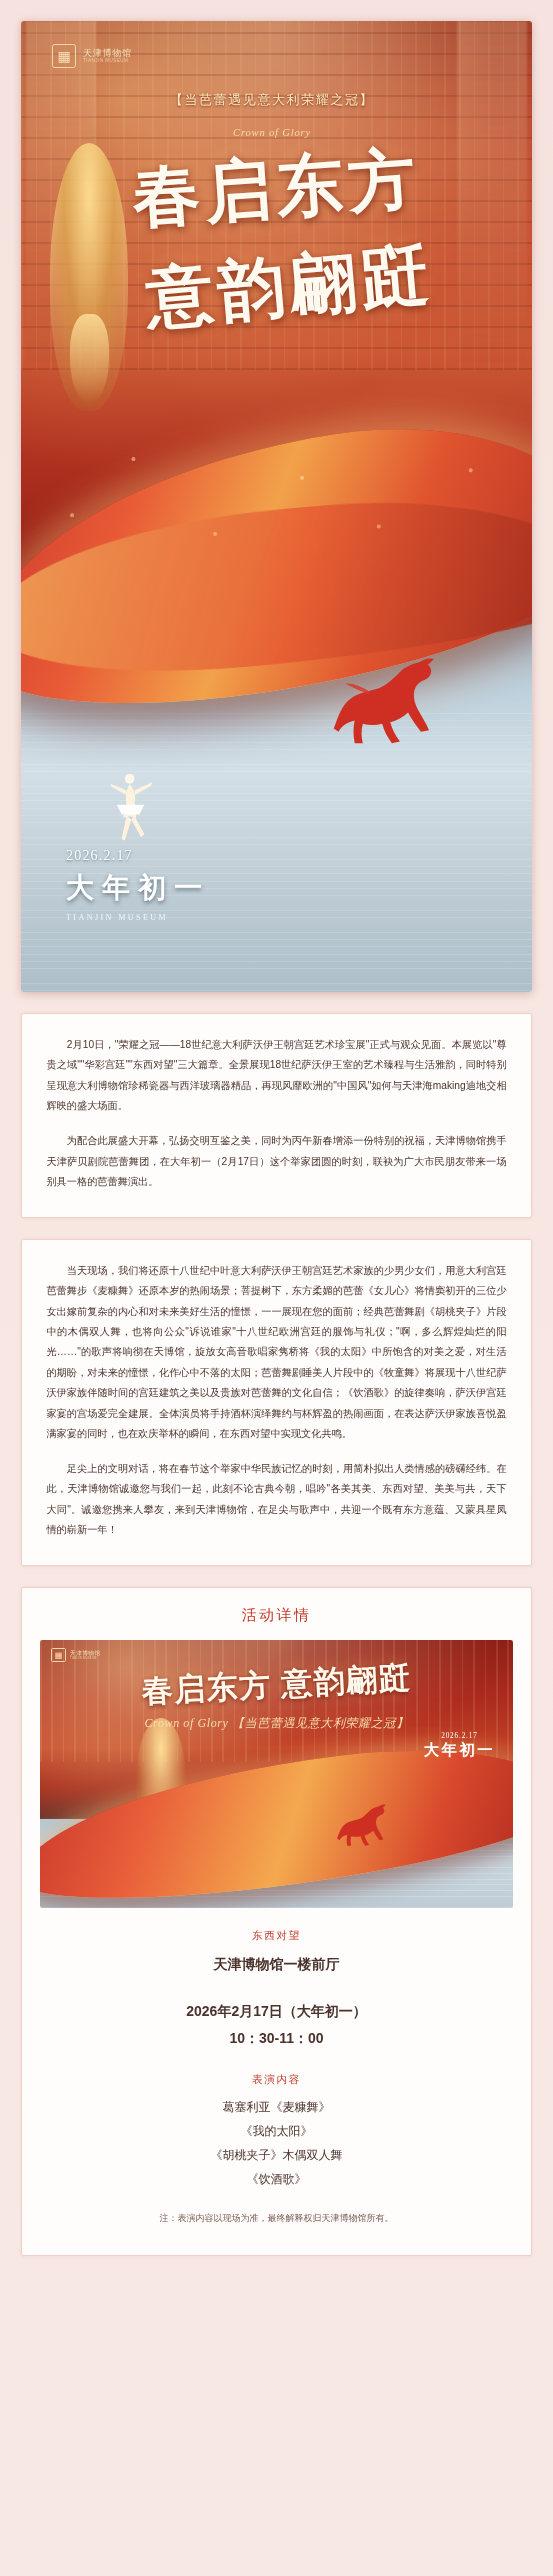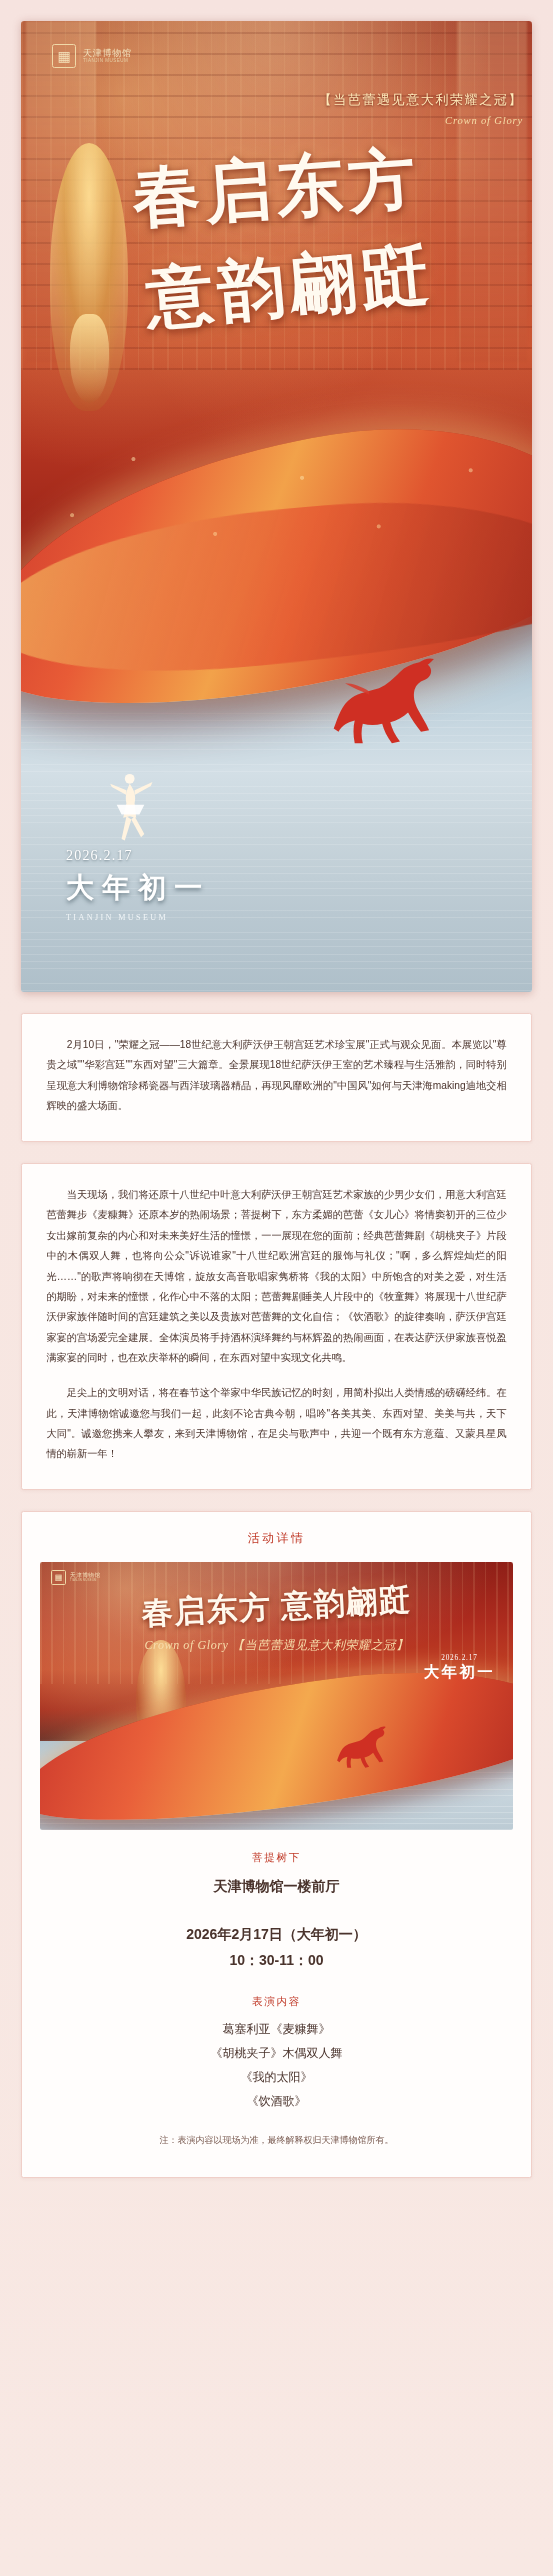--- a/index.html
+++ b/index.html
@@ -135,28 +135,28 @@
   .logo-mark {
     width: 24.4px; height: 24.4px; border: 1.2px solid #f0d9a8; border-radius: 2.4px;
     display: flex; align-items: center; justify-content: center;
     color: #f5e3bb; font-size: 14px; line-height: 1;
   }
   .logo-txt { line-height: 1.05; }
   .logo-cn { font-size: 9px; color: #f3e2bd; letter-spacing: 0.8px; }
   .logo-en { font-size: 4.5px; color: #e6cfa5; letter-spacing: 0.5px; }
 
   .hero-kicker {
-    position: absolute; top: 70px; left: 0; right: 9px; text-align: right;
+    position: absolute; top: 70px; left: 0; right: 9px; text-align: center;
   }
   .hero-kicker .cn {
     font-size: 13px; color: #ffe9b8; letter-spacing: 1.6px;
     text-shadow: 0 0.8px 2.4px rgba(90,20,10,.8);
   }
   .hero-kicker .en {
-    margin-top: 6px;
+    margin-top: 18px;
     font-family: "Liberation Serif", serif; font-style: italic;
     font-size: 10.6px; color: #f6dca7; letter-spacing: 0.8px;
   }
 
   .hero-title {
     position: absolute; top: 122px; left: 0; right: 0;
     text-align: center;
     font-family: "Liberation Serif", serif;
     color: #fffaf0;
     text-shadow: 0 2.4px 8.1px rgba(110,25,10,.85), 0 0 19.5px rgba(255,200,120,.45);
@@ -216,21 +216,21 @@
   .detail-card {
     margin-top: 21px;
     background: #fffdfc;
     border: 0.8px solid #f0cfc8;
     border-radius: 2.4px;
     padding: 18px 18px 28px 18px;
     box-shadow: 0 0.8px 3.2px rgba(180,110,100,.10);
   }
   .detail-head {
     text-align: center;
-    font-size: 12px;
+    font-size: 15px;
     color: #c03a28;
     letter-spacing: 2.4px;
     margin-bottom: 14.6px;
   }
   .mini-poster {
     position: relative;
     width: 100%;
     height: 268px;
     border-radius: 2.4px;
     overflow: hidden;
@@ -362,20 +362,21 @@
 
     <div class="hero-footer">
       <div class="hero-date">2026.2.17</div>
       <div class="hero-day">大年初一</div>
       <div class="hero-venue">TIANJIN MUSEUM</div>
     </div>
   </div>
 
   <div class="card">
     <p>2月10日，"荣耀之冠——18世纪意大利萨沃伊王朝宫廷艺术珍宝展"正式与观众见面。本展览以"尊贵之域""华彩宫廷""东西对望"三大篇章。全景展现18世纪萨沃伊王室的艺术臻程与生活雅韵，同时特别呈现意大利博物馆珍稀瓷器与西洋玻璃器精品，再现风靡欧洲的"中国风"如何与天津海making迪地交相辉映的盛大场面。</p>
+    <p>为配合此展盛大开幕，弘扬交明互鉴之美，同时为丙午新春增添一份特别的祝福，天津博物馆携手天津萨贝剧院芭蕾舞团，在大年初一（2月17日）这个举家团圆的时刻，联袂为广大市民朋友带来一场别具一格的芭蕾舞演出。</p>
   </div>
 
   <div class="card">
     <p>当天现场，我们将还原十八世纪中叶意大利萨沃伊王朝宫廷艺术家族的少男少女们，用意大利宫廷芭蕾舞步《麦糠舞》还原本岁的热闹场景；菩提树下，东方柔媚的芭蕾《女儿心》将情窦初开的三位少女出嫁前复杂的内心和对未来美好生活的憧憬，一一展现在您的面前；经典芭蕾舞剧《胡桃夹子》片段中的木偶双人舞，也将向公众"诉说谁家"十八世纪欧洲宫廷的服饰与礼仪；"啊，多么辉煌灿烂的阳光……"的歌声将响彻在天博馆，旋放女高音歌唱家隽桥将《我的太阳》中所饱含的对美之爱，对生活的期盼，对未来的憧憬，化作心中不落的太阳；芭蕾舞剧睡美人片段中的《牧童舞》将展现十八世纪萨沃伊家族伴随时间的宫廷建筑之美以及贵族对芭蕾舞的文化自信；《饮酒歌》的旋律奏响，萨沃伊宫廷家宴的宫场爱完全建展。全体演员将手持酒杯演绎舞约与杯辉盈的热闹画面，在表达萨沃伊家族喜悦盈满家宴的同时，也在欢庆举杯的瞬间，在东西对望中实现文化共鸣。</p>
     <p>足尖上的文明对话，将在春节这个举家中华民族记忆的时刻，用简朴拟出人类情感的磅礴经纬。在此，天津博物馆诚邀您与我们一起，此刻不论古典今朝，唱吟"各美其美、东西对望、美美与共，天下大同"。诚邀您携来人攀友，来到天津博物馆，在足尖与歌声中，共迎一个既有东方意蕴、又蒙具星凤情的崭新一年！</p>
   </div>
 
   <div class="detail-card">
     <div class="detail-head">活动详情</div>
 
@@ -400,35 +401,35 @@
 
       <div class="mini-title">春启东方 意韵翩跹</div>
       <div class="mini-sub">Crown of Glory 【当芭蕾遇见意大利荣耀之冠】</div>
       <div class="mini-right">
         <div class="d">2026.2.17</div>
         <div class="y">大年初一</div>
       </div>
     </div>
 
     <div class="detail-block">
-      <div class="detail-label">菩提树下</div>
+      <div class="detail-label">东西对望</div>
       <div class="detail-value">天津博物馆一楼前厅</div>
     </div>
 
     <div class="detail-block">
       <div class="detail-value" style="white-space: pre-line;">2026年2月17日（大年初一）
 10：30-11：00</div>
     </div>
 
     <div class="detail-block">
       <div class="detail-label">表演内容</div>
       <div class="program-list">
         <div class="item">葛塞利亚《麦糠舞》</div>
+        <div class="item">《我的太阳》</div>
         <div class="item">《胡桃夹子》木偶双人舞</div>
-        <div class="item">《我的太阳》</div>
         <div class="item">《饮酒歌》</div>
       </div>
     </div>
 
     <div class="detail-note">注：表演内容以现场为准，最终解释权归天津博物馆所有。</div>
   </div>
 
 </div>
 
 

